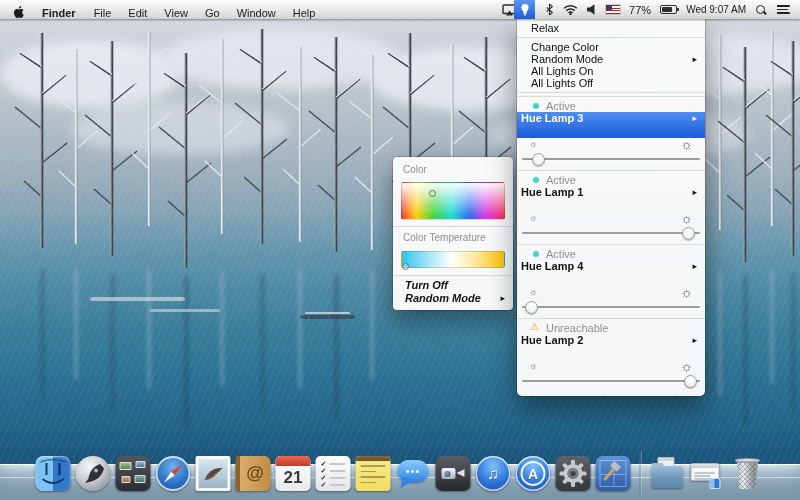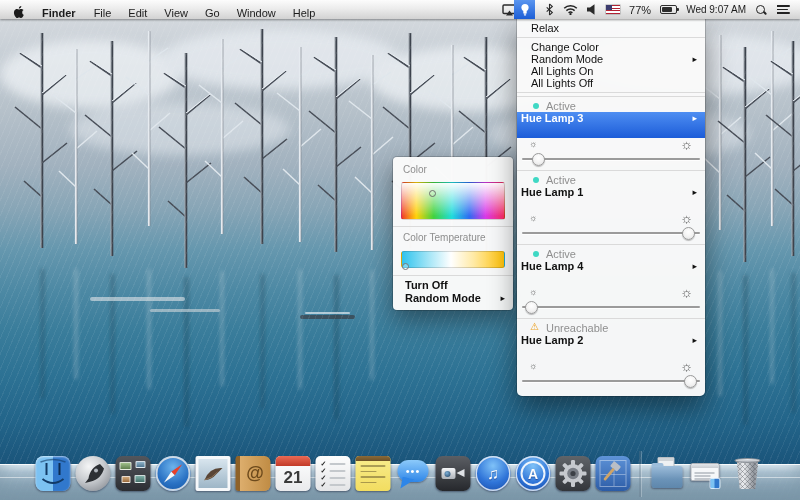--- a/index.html
+++ b/index.html
@@ -103,21 +103,21 @@
       linear-gradient(180deg, rgba(255,255,255,0.97) 0%, rgba(255,255,255,0.55) 40%, rgba(255,255,255,0) 92%),
       linear-gradient(90deg,#f0402a 0%,#ffd20a 14%,#41d23f 31%,#20dcdc 49%,#2f6bf2 66%,#da39e8 82%,#ff2f62 100%);
   }
   .color-selector { position:absolute; left:26%; top:20%; width:7px; height:7px; border:1px solid rgba(100,100,100,0.9); border-radius:50%; }
   .temp-field {
     position:relative; margin:3px 8px 7px 8px; height:17px; border-radius:3px;
     border:1px solid rgba(0,0,0,0.15);
     background:linear-gradient(90deg,#2ec3ee 0%,#9fe4f6 25%,#ffffff 48%,#ffeaa6 70%,#ffc20a 100%);
   }
   .temp-selector { position:absolute; left:0px; bottom:-3px; width:7px; height:7px; border:1px solid #777; border-radius:50%; background:rgba(255,255,255,0.3); }
-  .sub-item { position:relative; height:13px; line-height:13px; padding:0 12px; font-weight:bold; }
+  .sub-item { position:relative; height:13px; line-height:13px; padding:0 12px; font-weight:bold;font-style:italic; }
   .sub-item .arrow { position:absolute; right:8px; top:0; font-size:9px; line-height:13px; }
 
   
   .dock { position:absolute; left:0; bottom:0; width:800px; height:58px; z-index:20; }
   .dock-shelf {
     position:absolute; left:0; right:0; bottom:0; height:36px;
     background:linear-gradient(180deg, rgba(225,236,243,0.95) 0%, rgba(196,212,223,0.88) 20%, rgba(170,190,203,0.85) 55%, rgba(152,174,188,0.88) 100%);
     border-top:1px solid rgba(252,254,255,0.95);
     box-shadow:inset 0 -16px 20px rgba(110,138,156,0.55);
   }

